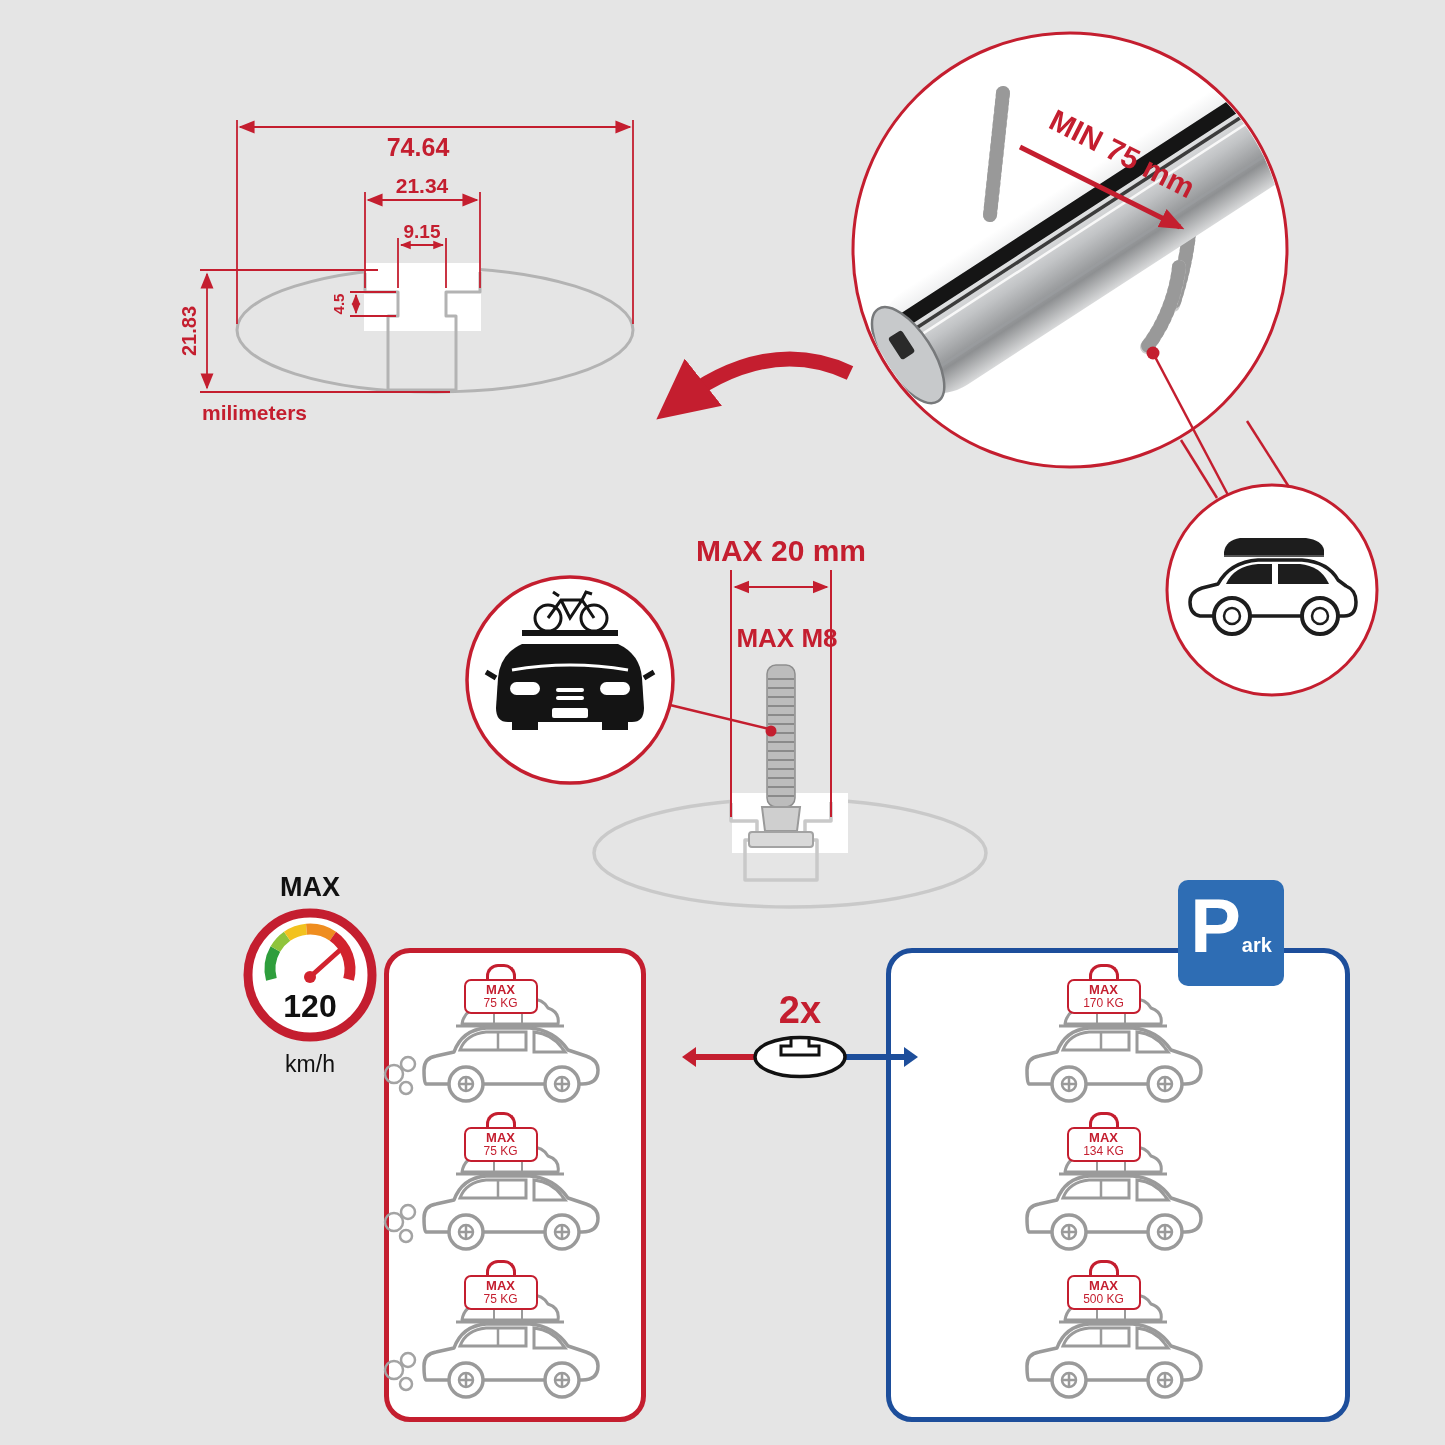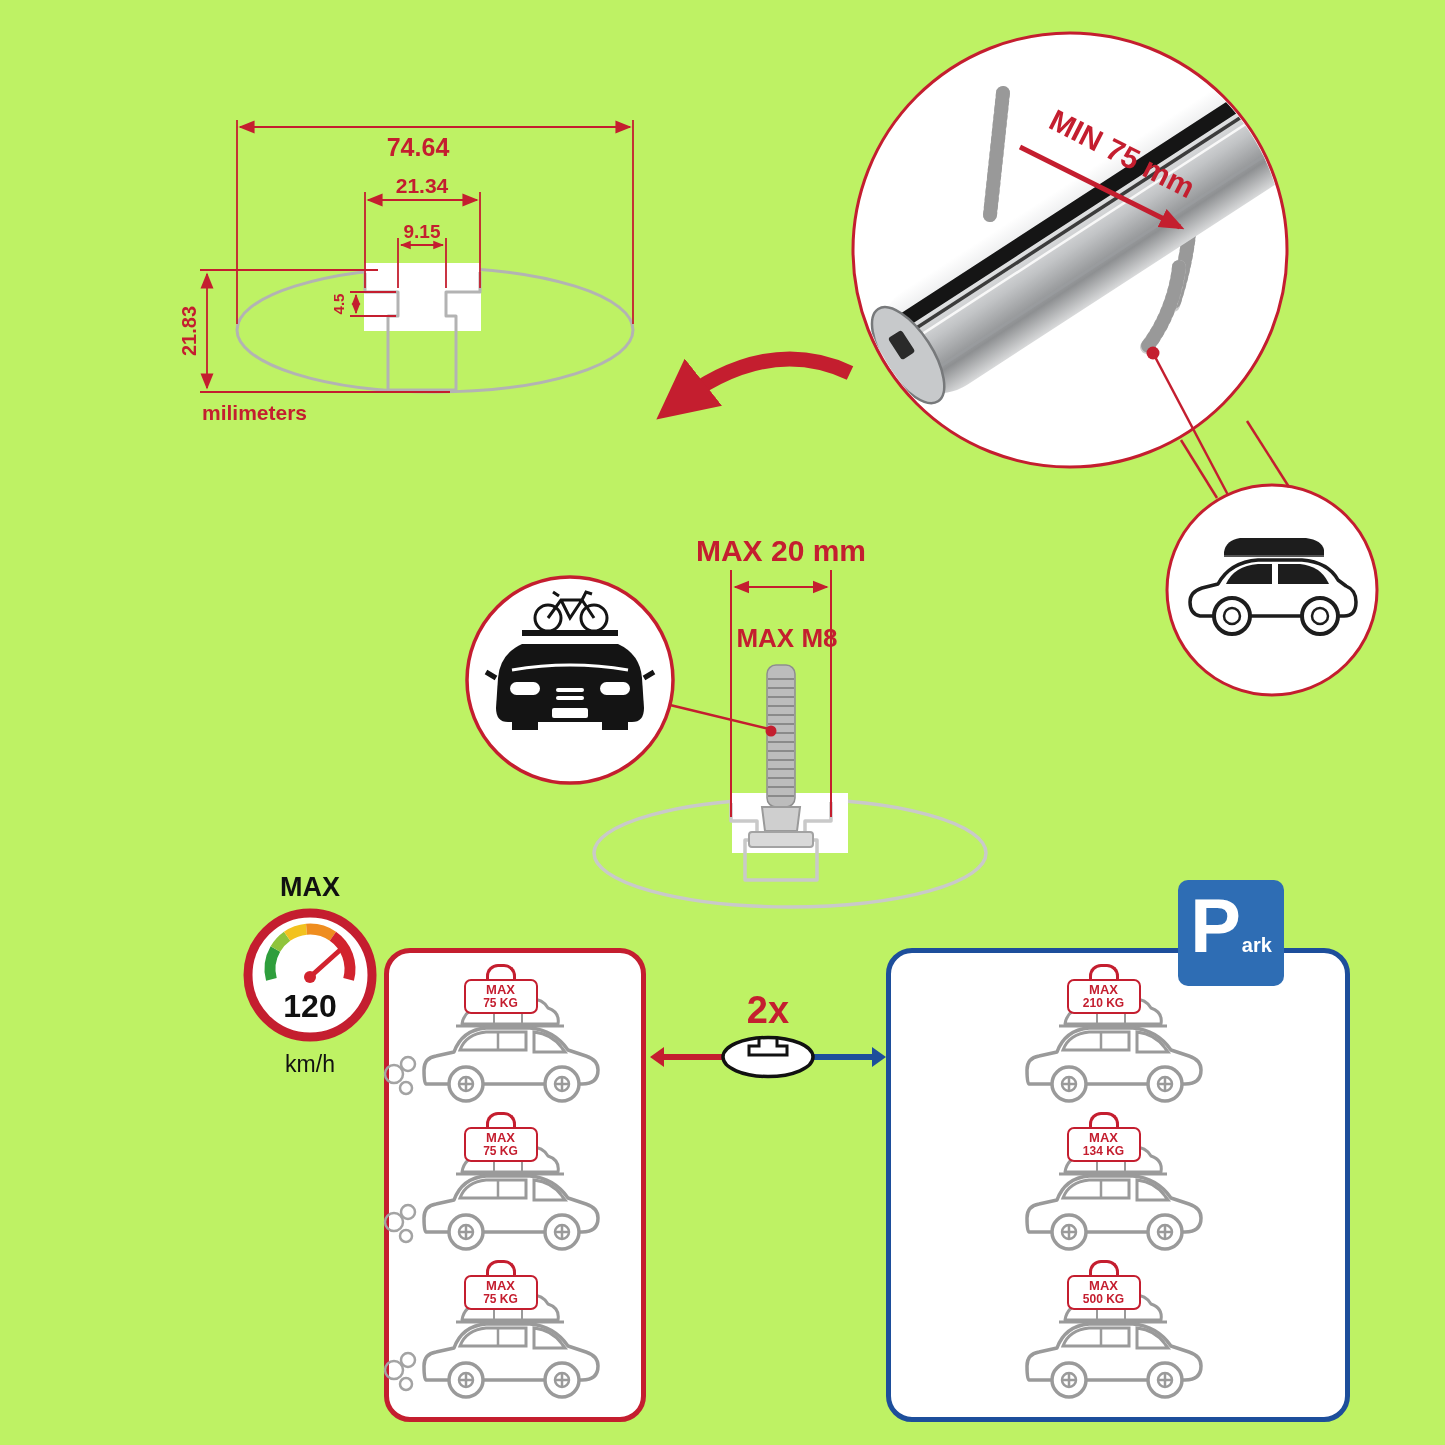--- a/index.html
+++ b/index.html
@@ -1,48 +1,48 @@
 <!DOCTYPE html>
 <html><head>
 <meta charset="utf-8">
 <style>
   html,body{margin:0;padding:0;background:#fff;}
-  .canvas{position:relative;width:1445px;height:1445px;background:#bef264;overflow:hidden;
+  .canvas{position:relative;width:1445px;height:1445px;background:#e5e5e5;overflow:hidden;
           font-family:"Liberation Sans",sans-serif;}
   .abs{position:absolute;}
   svg text{font-family:"Liberation Sans",sans-serif;}
 
   
   .panel{position:absolute;border:5px solid #c41e2f;border-radius:26px;background:#fff;
          display:flex;flex-direction:column;justify-content:space-around;align-items:center;
          padding:10px 0;box-sizing:border-box;z-index:2;}
   .panel.blue{border-color:#1d4e9b;}
   .car-row{position:relative;width:235px;height:146px;}
   .car-row svg.car{position:absolute;left:4px;bottom:0;}
   .car-row svg.puffs{position:absolute;left:-16px;bottom:8px;}
   .load-badge{position:absolute;top:0;left:66px;display:flex;flex-direction:column;align-items:center;z-index:2;}
   .badge-dome{width:24px;height:12px;border:3px solid #c41e2f;border-bottom:none;border-radius:12px 12px 0 0;background:#fff;}
   .badge-box{border:2.5px solid #c41e2f;border-radius:7px;background:#fff;padding:2px 9px;text-align:center;min-width:52px;}
   .badge-title{color:#c41e2f;font-weight:bold;font-size:13px;line-height:14px;}
-  .badge-value{color:#c41e2f;font-weight:bold;font-size:12px;line-height:13px;white-space:nowrap;}
+  .badge-value{color:#c41e2f;font-weight:normal;font-size:12px;line-height:13px;white-space:nowrap;}
 
   
   .speed-badge{position:absolute;text-align:center;z-index:3;}
   .speed-max{font-size:27px;font-weight:bold;color:#111;margin-bottom:2px;}
   .speed-unit{font-size:23px;color:#111;margin-top:2px;}
 
   
   .park-sign{position:absolute;width:106px;height:106px;background:#2e6db4;border-radius:10px;
              color:#fff;display:flex;align-items:baseline;justify-content:center;padding-top:6px;
              box-sizing:border-box;z-index:3;}
   .park-p{font-size:76px;font-weight:bold;line-height:1.05;}
   .park-rest{font-size:20px;font-weight:bold;margin-left:1px;}
 
   
-  .mult-row{position:absolute;left:648px;width:240px;text-align:center;z-index:2;}
+  .mult-row{position:absolute;left:680px;width:240px;text-align:center;z-index:2;}
   .mult-label{color:#c41e2f;font-size:38px;font-weight:bold;line-height:40px;margin-bottom:4px;}
 </style>
 </head>
 <body>
 
 <div class="canvas">
 
   <svg width="0" height="0" style="position:absolute" aria-hidden="true">
     <defs>
       <symbol id="suv" viewBox="0 0 230 120">
@@ -317,21 +317,21 @@
   <div class="panel blue" style="left:886px;top:948px;width:464px;height:474px">
 
     <div class="car-row">
       <svg class="car" width="230" height="120" viewBox="0 0 230 120">
           <use href="#suv"></use>
         </svg>
       <div class="load-badge">
         <div class="badge-dome"></div>
         <div class="badge-box">
           <div class="badge-title">MAX</div>
-          <div class="badge-value">210 KG</div>
+          <div class="badge-value">170 KG</div>
         </div>
       </div>
     </div>
 
     <div class="car-row">
       <svg class="car" width="230" height="120" viewBox="0 0 230 120">
           <use href="#suv"></use>
         </svg>
       <div class="load-badge">
         <div class="badge-dome"></div>

